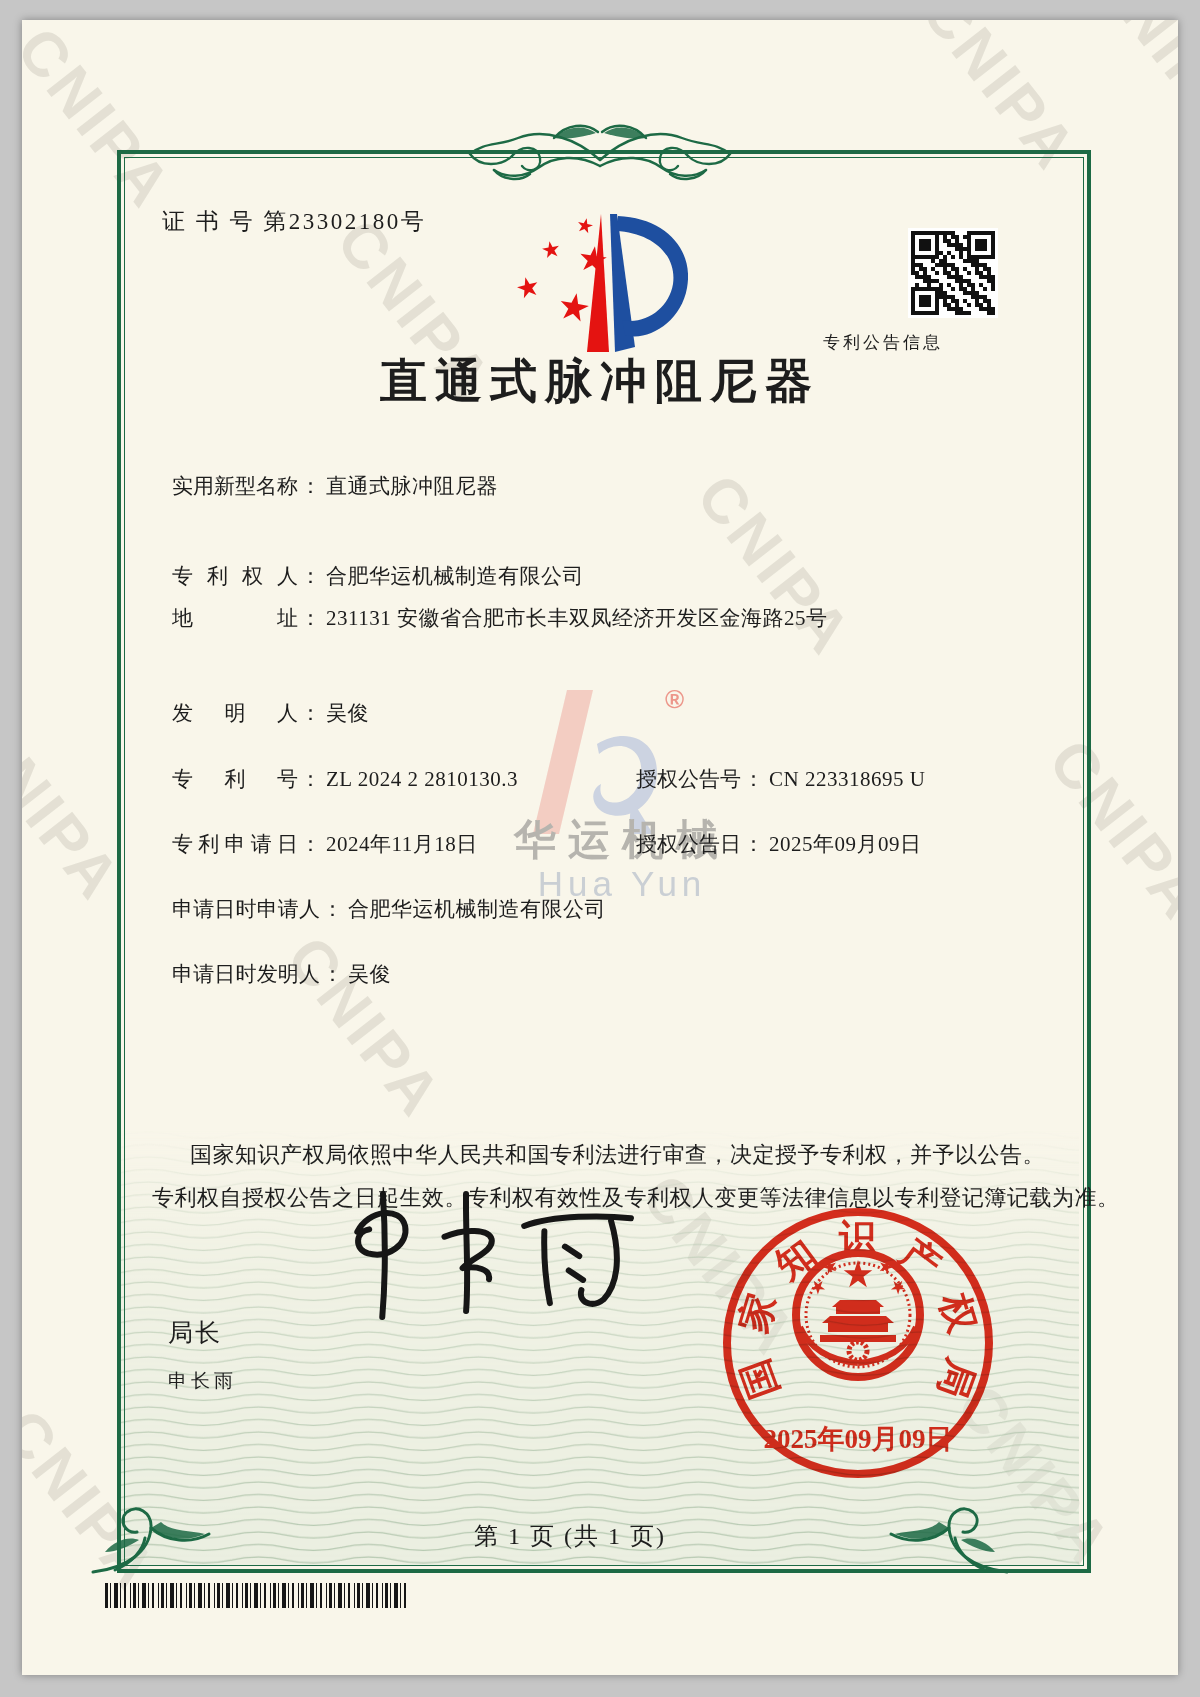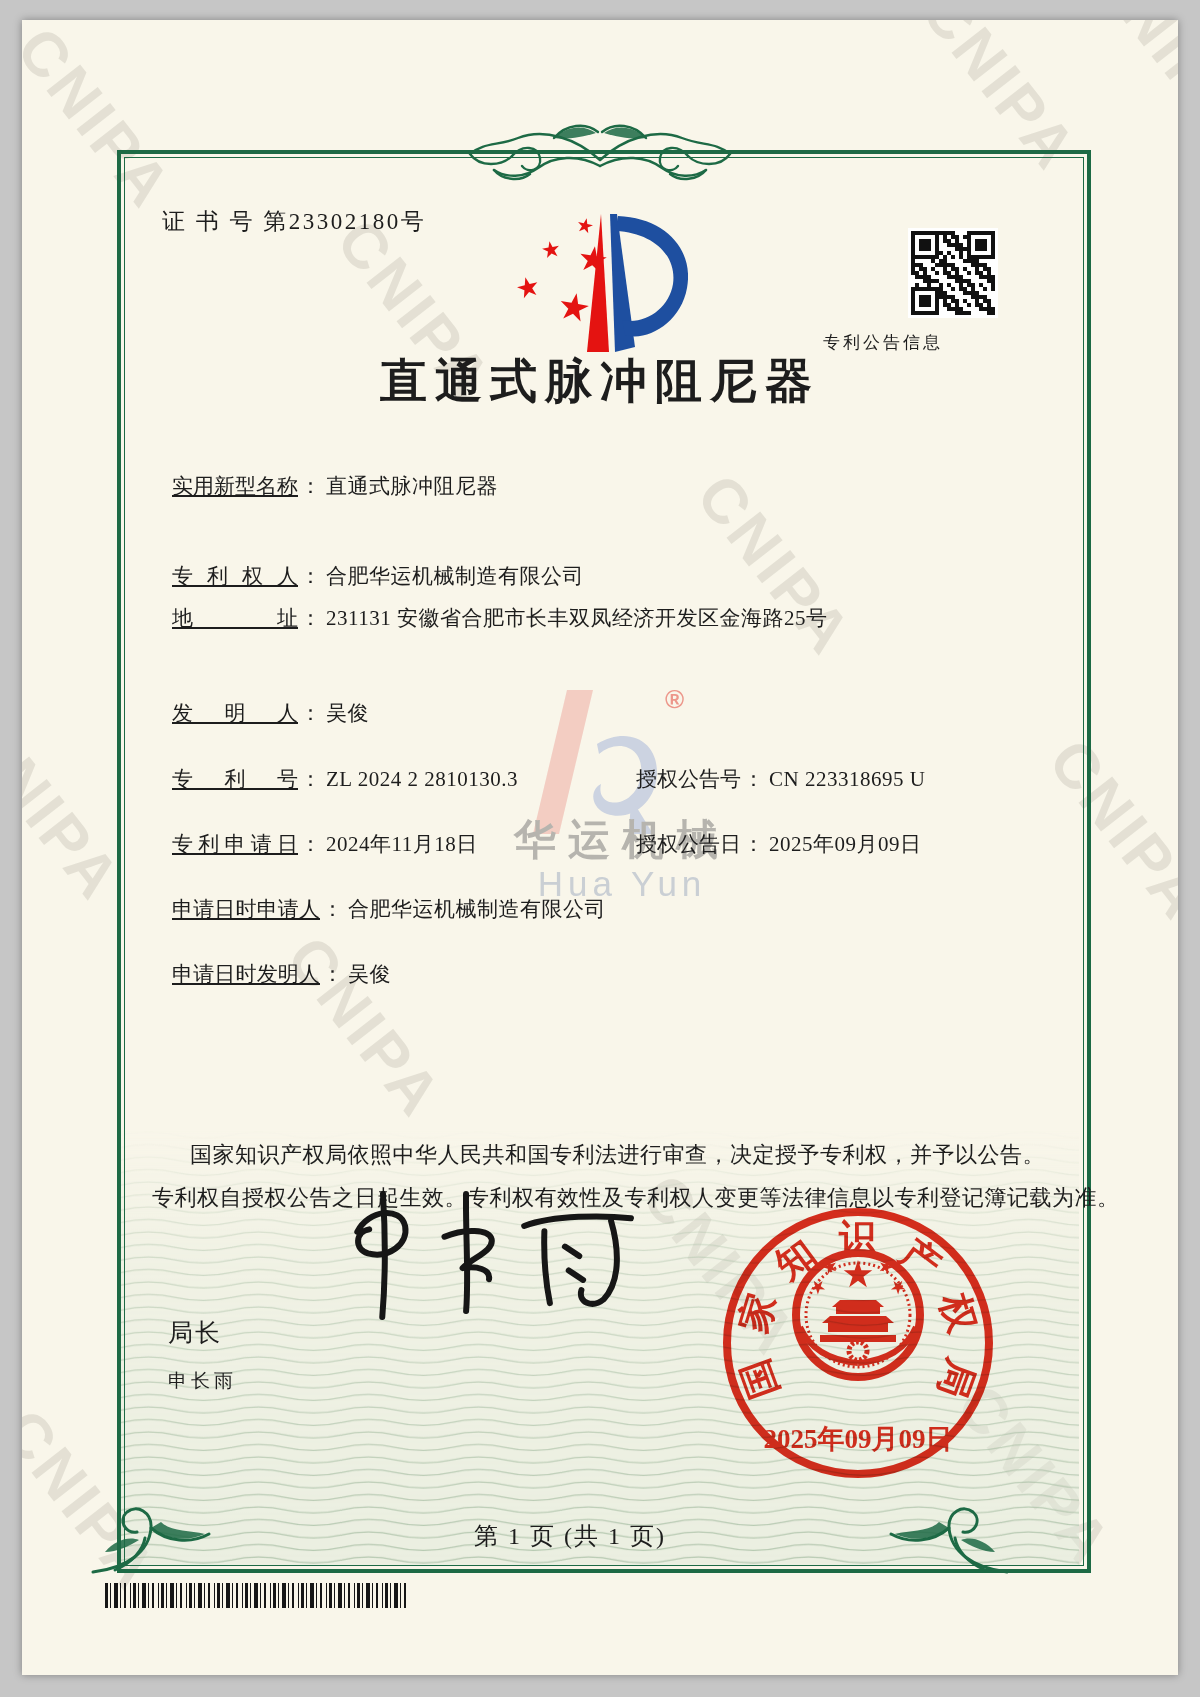--- a/index.html
+++ b/index.html
@@ -18,21 +18,21 @@
   .ornament{position:absolute;z-index:3;}
   
   .certno{position:absolute;left:140px;top:186px;font-size:23px;letter-spacing:2.5px;z-index:4;}
   .logo{position:absolute;left:466px;top:182px;z-index:4;}
   .qr{position:absolute;left:886px;top:208px;z-index:4;background:#fff;padding:3px;}
   .qrlabel{position:absolute;left:801px;top:311px;font-size:17px;letter-spacing:3px;z-index:4;}
   .title{position:absolute;left:95px;top:330px;width:966px;text-align:center;font-size:47px;
          font-weight:bold;letter-spacing:8px;z-index:4;}
   
   .row{position:absolute;left:150px;width:920px;font-size:21px;z-index:4;white-space:nowrap;}
-  .flabel{display:inline-block;width:126px;text-align:justify;text-align-last:justify;vertical-align:top;text-decoration:underline;}
+  .flabel{display:inline-block;width:126px;text-align:justify;text-align-last:justify;vertical-align:top;}
   .flabel.w7{width:148px;}
   .colon{display:inline-block;padding:0 5px 0 2px;}
   .fvalue{letter-spacing:.5px;}
   .rpair{position:absolute;left:448px;top:0;margin-left:16px;}
   .r1{top:452px;} .r2{top:542px;} .r3{top:584px;} .r4{top:679px;}
   .r5{top:745px;} .r6{top:810px;} .r7{top:875px;} .r8{top:940px;}
   
   .brand{position:absolute;left:455px;top:662px;width:290px;z-index:3;opacity:.5;text-align:center;
          pointer-events:none;}
   .brand .reg{position:absolute;left:188px;top:2px;color:#e0382c;font-size:26px;font-weight:bold;font-family:"Liberation Sans",sans-serif;}

